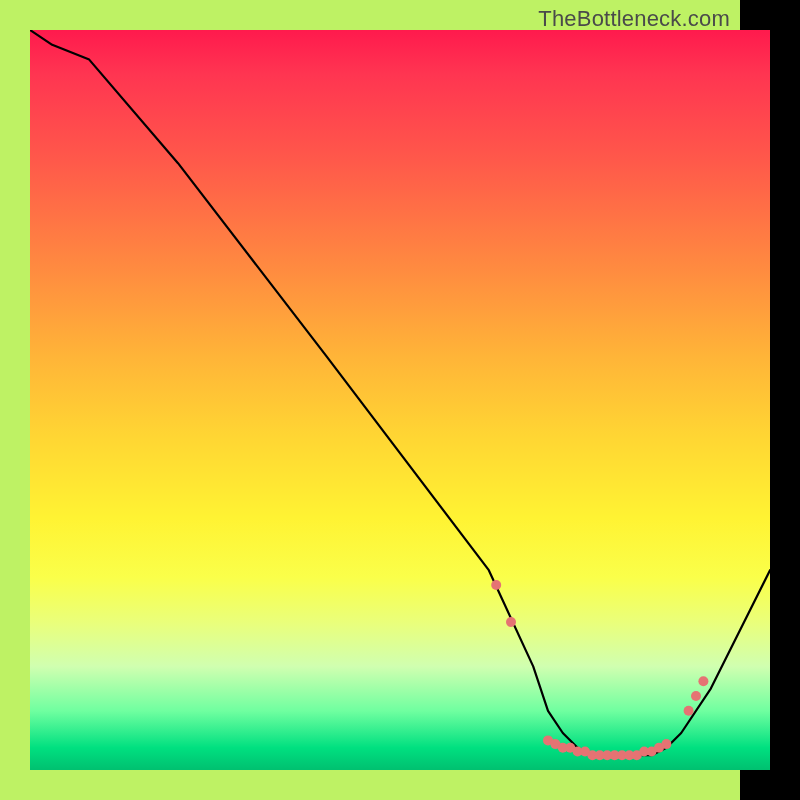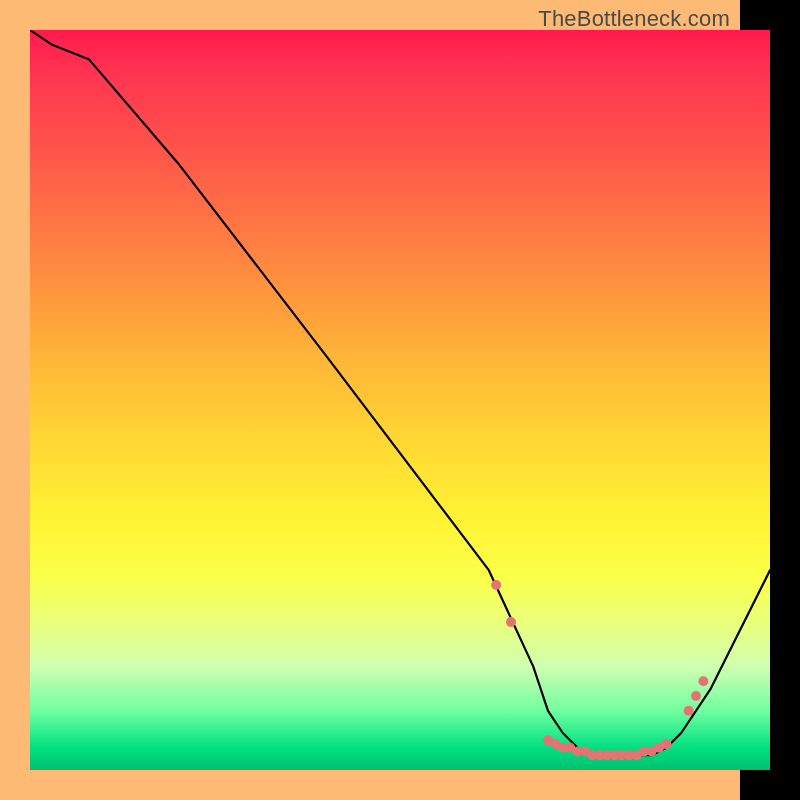--- a/index.html
+++ b/index.html
@@ -8,21 +8,21 @@
     width: 800px;
     height: 800px;
     background: #000;
     overflow: hidden;
     font-family: Arial, Helvetica, sans-serif;
   }
   .frame {
     position: relative;
     width: 740px;
     height: 800px;
-    background: #fdba74;
+    background: #bef264;
   }
   .plot-area {
     position: absolute;
     left: 30px;
     top: 30px;
     width: 740px;
     height: 740px;
     
     background: linear-gradient(to bottom,
       #ff1a4d 0%,

